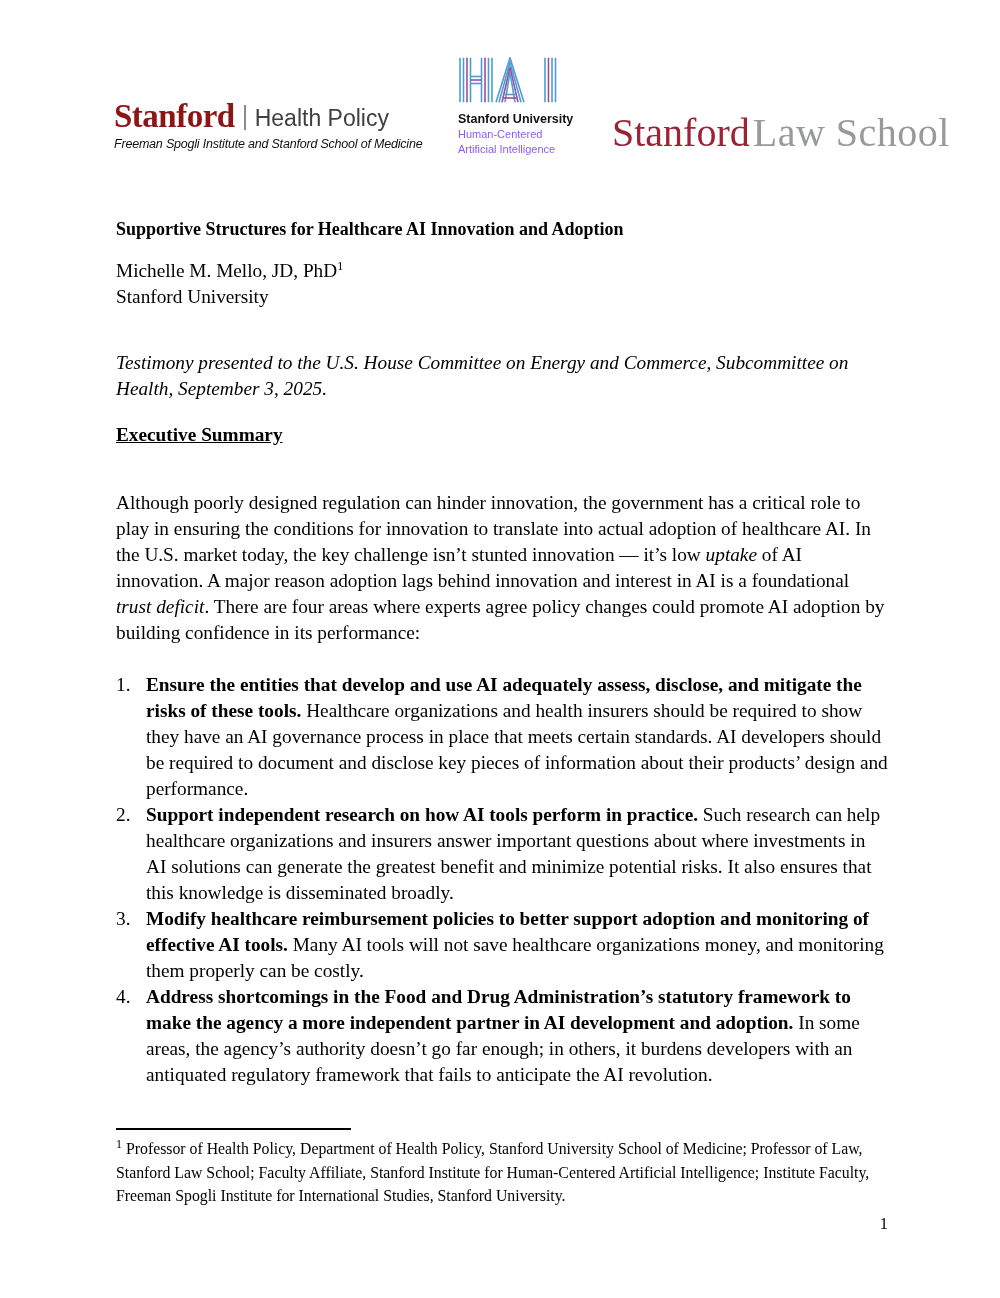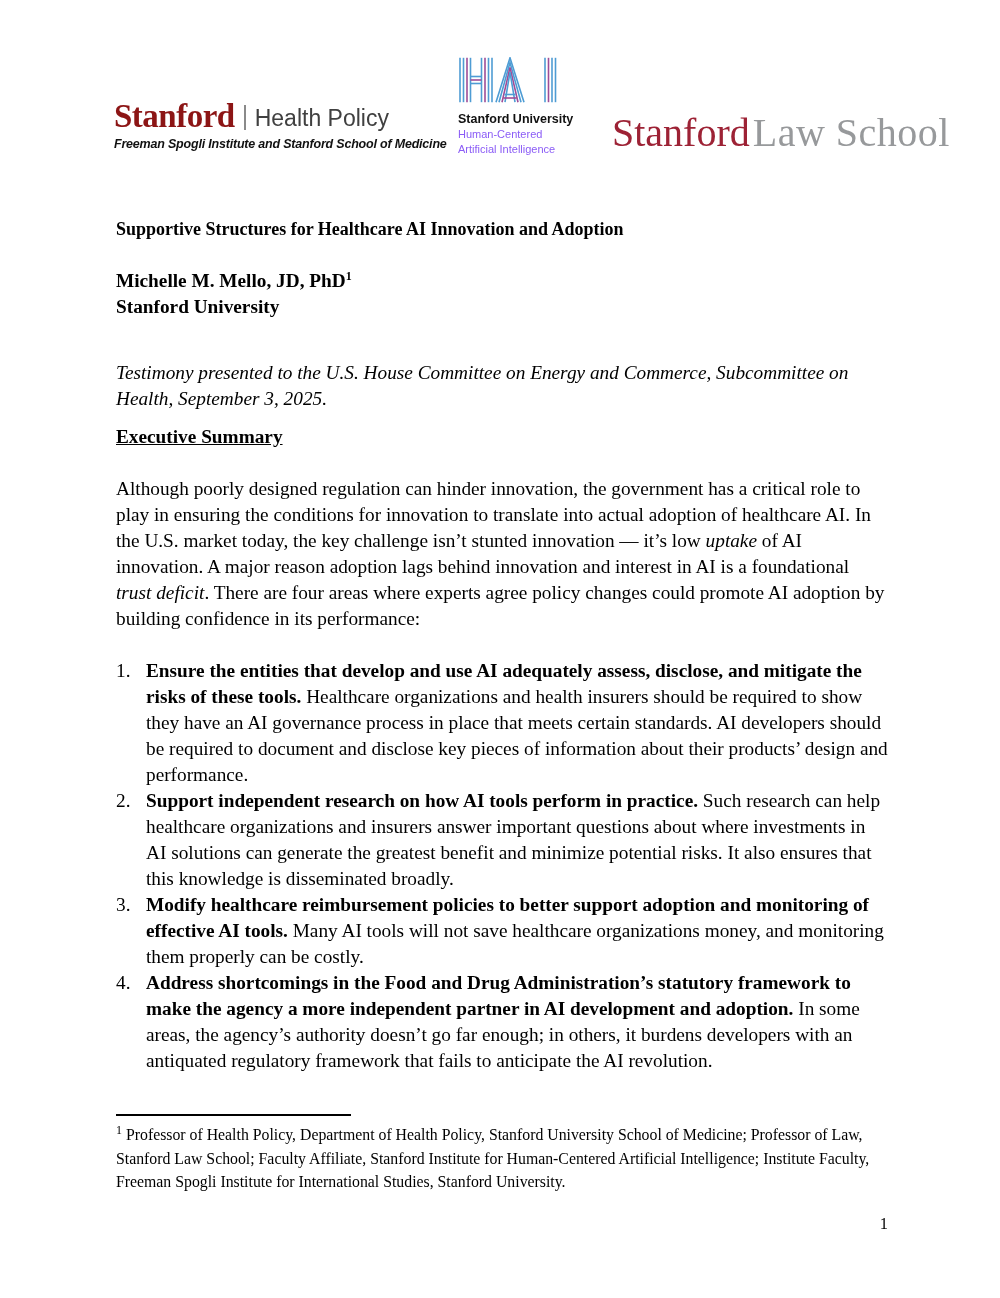--- a/index.html
+++ b/index.html
@@ -18,42 +18,42 @@
 
   .hp-logo { position: absolute; left: 114px; top: 100px; font-family: "Liberation Sans", sans-serif; }
   .hp-row { display: flex; align-items: center; }
   .hp-stanford {
     font-family: "Liberation Serif", serif;
     font-weight: bold; font-size: 33px; line-height: 33px;
     color: var(--stanford-red, #8C1515); letter-spacing: -0.5px;
   }
   .hp-divider { width: 2px; height: 25px; background: #8a8a8a; margin: 2px 9px 0 9px; }
   .hp-unit { font-size: 23px; line-height: 26px; color: #404040; font-weight: 400; margin-top: 3px; }
-  .hp-tagline { font-style: italic; font-weight: 700; font-size: 12.5px; letter-spacing: -0.2px; color: #111; margin-top: 4px; }
+  .hp-tagline { font-style: italic; font-weight: 400; font-size: 12.5px; letter-spacing: -0.2px; color: #111; margin-top: 4px; }
 
   .hai-logo { position: absolute; left: 458px; top: 57px; font-family: "Liberation Sans", sans-serif; }
   .hai-letters { display: block; }
   .hai-b { stroke: var(--hai-blue, #4E9CD4); }
   .hai-p { stroke: var(--hai-purple, #9E4C97); }
   .hai-t1 { font-weight: bold; font-size: 12.5px; line-height: 15px; margin-top: 9px; color: #111; }
   .hai-t2 { font-size: 11px; line-height: 14.5px; color: #8b5cf6; }
 
   .law-logo { position: absolute; left: 612px; top: 114px; font-family: "Liberation Serif", serif; font-size: 40px; line-height: 38px; white-space: nowrap; }
   .law-stanford { color: var(--law-red, #9D2235); }
   .law-unit { color: var(--law-gray, #97999B); margin-left: 3px; letter-spacing: 0.5px; }
 
   
   .content { margin-left: 116px; width: 772px; font-size: 19.3px; line-height: 26px; }
 
   .title { font-weight: bold; font-size: 18px; line-height: 26px; margin-top: 56px; }
-  .author-block { margin-top: 26px; font-weight: bold; }
+  .author-block { margin-top: 16px; }
   .author-line sup, .fn-text sup { font-size: 12px; line-height: 0; }
   .testimony { margin-top: 40px; font-style: italic; }
-  .exec-heading { margin-top: 12px; font-weight: bold; text-decoration: underline; }
-  .intro { margin-top: 26px; }
+  .exec-heading { margin-top: 20px; font-weight: bold; text-decoration: underline; }
+  .intro { margin-top: 42px; }
   .intro em { font-style: italic; }
 
   .num-list { margin-top: 26px; }
   .li { display: flex; }
   .li-num { flex: 0 0 30px; width: 30px; }
   .li-body { flex: 1; }
   .li-bold { font-weight: bold; }
 
   .footnote { margin-top: 40px; }
   .fn-rule { width: 235px; border-top: 2px solid #000; height: 0; margin-bottom: 7px; }

